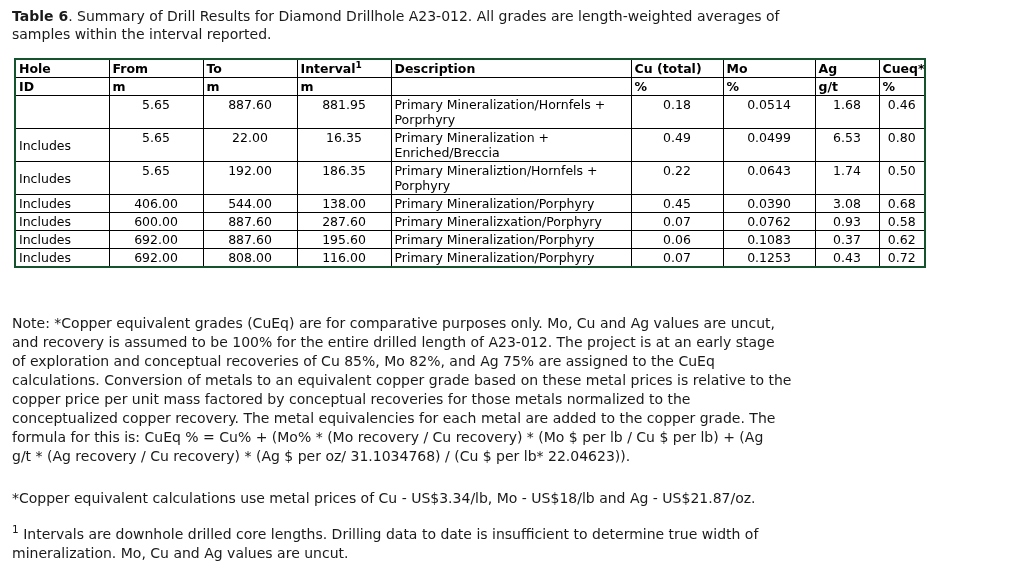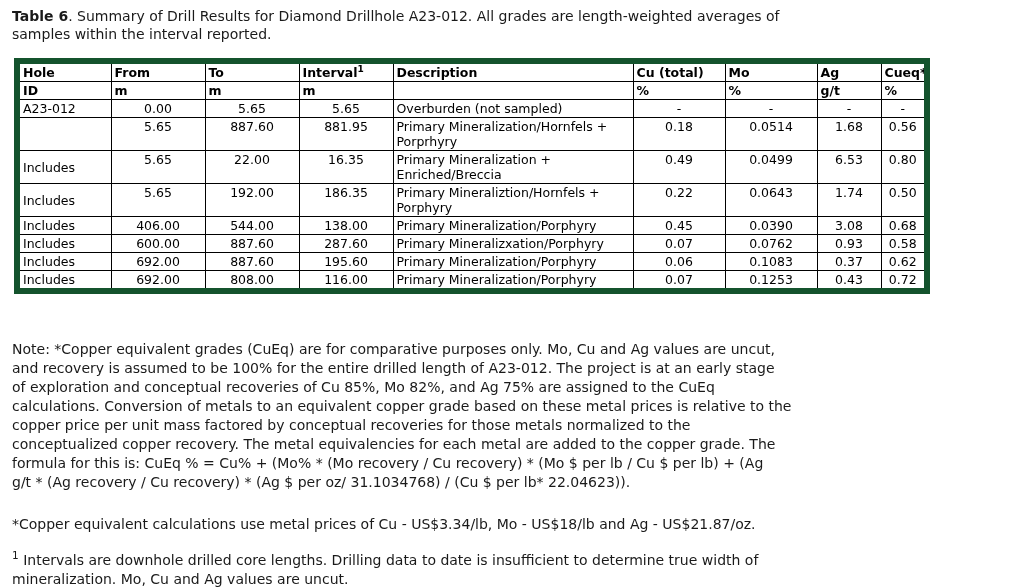--- a/index.html
+++ b/index.html
@@ -24,21 +24,21 @@
     font-size: 14px;
   }
   .prewrap {
     white-space: pre-line;
   }
   table.drill {
     border-collapse: collapse;
     table-layout: fixed;
     width: 910px;
     margin: 15px 0 0 2px;
-    border: 6px solid #14532d;
+    border: 2px solid #14532d;
     color: #000;
     padding-left: 12px;
   }
   table.drill th, table.drill td {
     border: 1px solid #000;
     padding: 1px 3px;
     font-size: 12.5px;
     line-height: 15px;
     overflow: hidden;
   }
@@ -116,41 +116,30 @@
         <th>m</th>
         <th></th>
         <th>%</th>
         <th>%</th>
         <th>g/t</th>
         <th>%</th>
       </tr>
     </thead>
     <tbody>
       <tr>
-        <td class="hole">A23-012</td>
-        <td>0.00</td>
-        <td>5.65</td>
-        <td>5.65</td>
-        <td class="desc">Overburden (not sampled)</td>
-        <td>-</td>
-        <td>-</td>
-        <td>-</td>
-        <td>-</td>
-      </tr>
-      <tr>
         <td class="hole"></td>
         <td>5.65</td>
         <td>887.60</td>
         <td>881.95</td>
         <td class="desc">Primary Mineralization/Hornfels +
 Porprhyry</td>
         <td>0.18</td>
         <td>0.0514</td>
         <td>1.68</td>
-        <td>0.56</td>
+        <td>0.46</td>
       </tr>
       <tr>
         <td class="hole">Includes</td>
         <td>5.65</td>
         <td>22.00</td>
         <td>16.35</td>
         <td class="desc">Primary Mineralization +
 Enriched/Breccia</td>
         <td>0.49</td>
         <td>0.0499</td>

